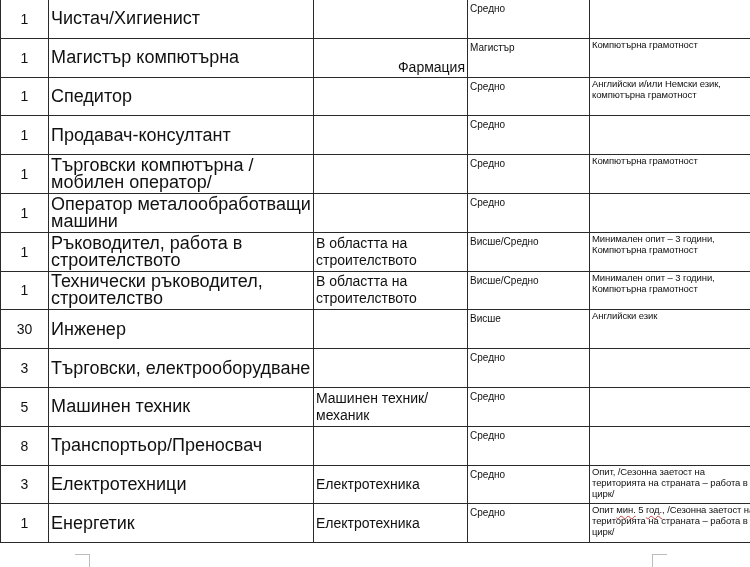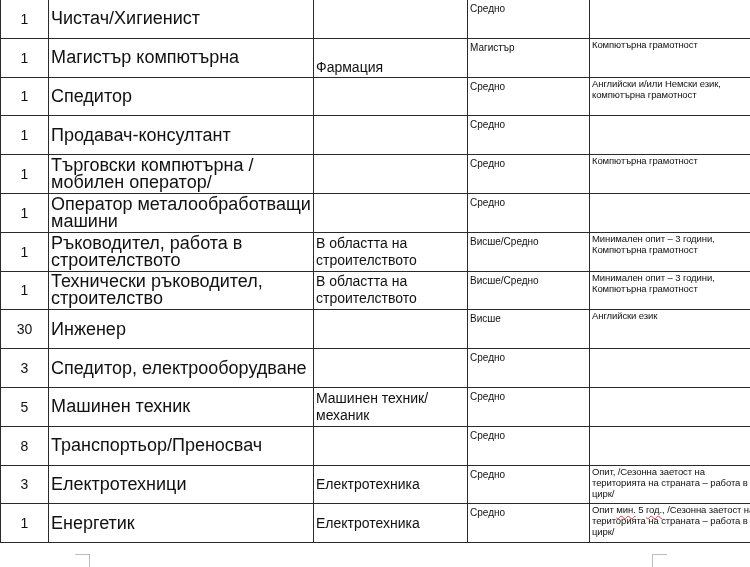--- a/index.html
+++ b/index.html
@@ -43,21 +43,21 @@
       vertical-align: middle !important;
       font-size: 18px;
       line-height: 17px;
       padding-left: 2px;
     }
     td.specialty {
       vertical-align: middle !important;
       font-size: 14px;
       line-height: 17px;
     }
-    td.specialty.bottom { vertical-align: bottom !important; padding-bottom: 1px; }
+    td.specialty.bottom { vertical-align: bottom !important; padding-bottom: 1px; text-align: right; }
     td.education {
       font-size: 10px;
       line-height: 17px;
       padding-top: 1px;
     }
     td.requirements {
       font-size: 9.5px;
       line-height: 11px;
       padding-top: 3px;
       padding-left: 3px;
@@ -160,21 +160,21 @@
       </tr>
       <tr>
         <td class="count">30</td>
         <td class="position">Инженер</td>
         <td class="specialty"></td>
         <td class="education">Висше</td>
         <td class="requirements">Английски език</td>
       </tr>
       <tr>
         <td class="count">3</td>
-        <td class="position">Спедитор, електрооборудване</td>
+        <td class="position">Търговски, електрооборудване</td>
         <td class="specialty"></td>
         <td class="education">Средно</td>
         <td class="requirements"></td>
       </tr>
       <tr>
         <td class="count">5</td>
         <td class="position">Машинен техник</td>
         <td class="specialty">Машинен техник/механик</td>
         <td class="education">Средно</td>
         <td class="requirements"></td>

